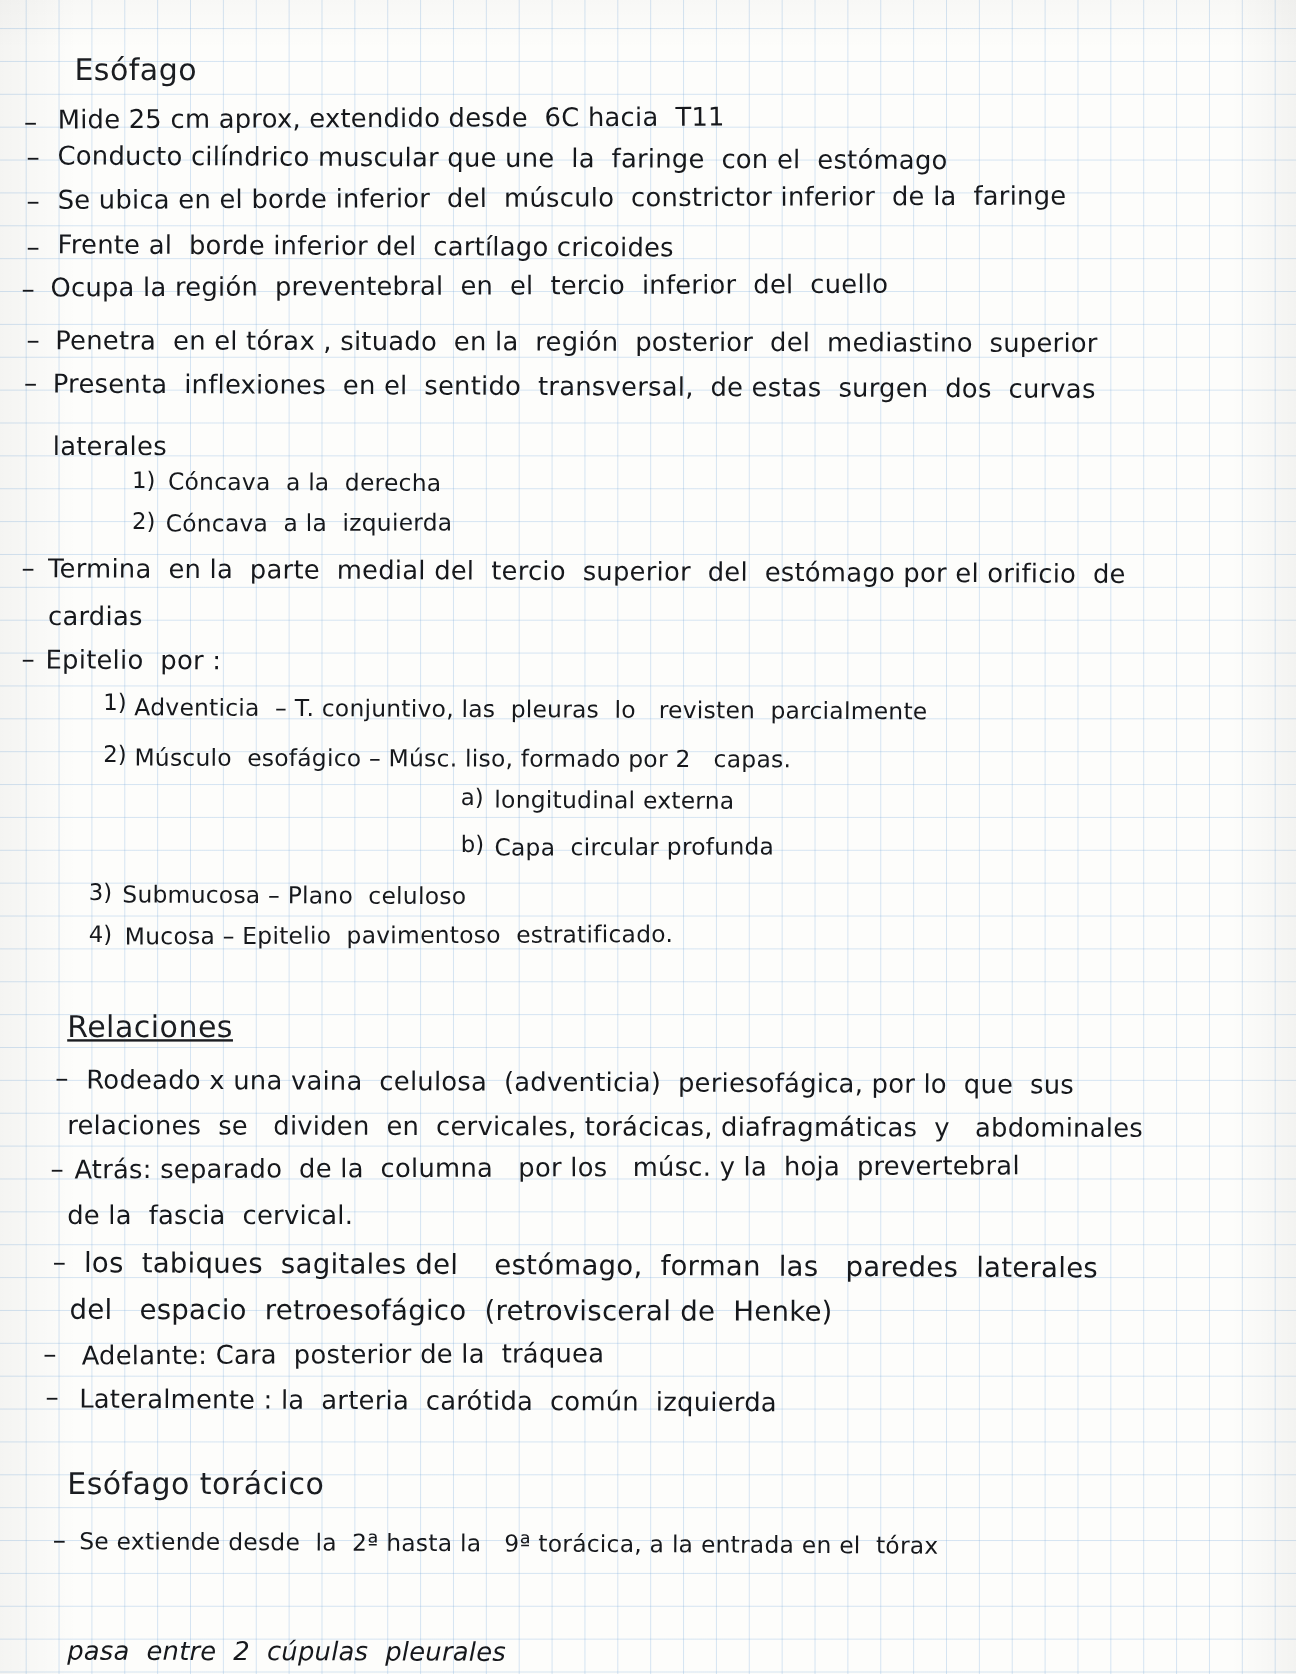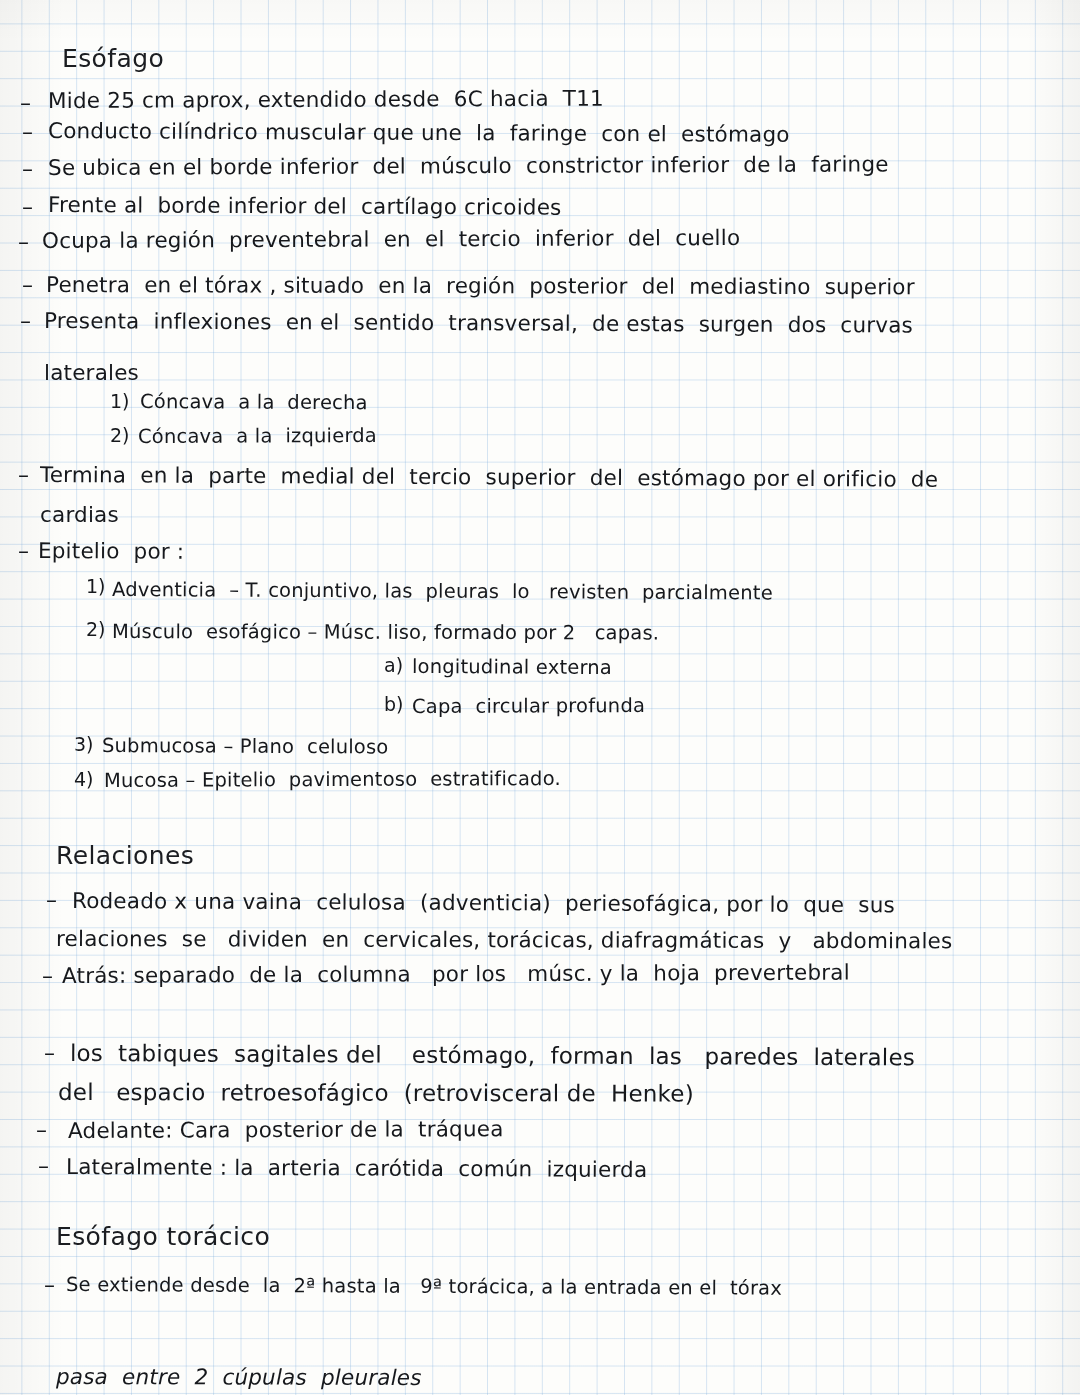--- a/index.html
+++ b/index.html
@@ -142,28 +142,29 @@
 
   <div class="num" style="left:384px; top:693px;">b)</div>
   <div class="hand line j2 sm" style="left:412px; top:694px;">Capa  circular profunda</div>
 
   <div class="num" style="left:74px; top:733px;">3)</div>
   <div class="hand line j3 sm" style="left:102px; top:733px;">Submucosa – Plano  celuloso</div>
 
   <div class="num" style="left:74px; top:768px;">4)</div>
   <div class="hand line j2 sm" style="left:104px; top:768px;">Mucosa – Epitelio  pavimentoso  estratificado.</div>
 
-  <div class="heading" style="left:56px; top:841px;">Relaciones</div>
+  <div class="heading" style="left:56px; top:841px;text-decoration:underline;">Relaciones</div>
 
   <div class="dash" style="left:46px; top:887px;">–</div>
   <div class="hand line j3" style="left:72px; top:888px;">Rodeado x una vaina  celulosa  (adventicia)  periesofágica, por lo  que  sus</div>
   <div class="hand line j5" style="left:56px; top:926px;">relaciones  se   dividen  en  cervicales, torácicas, diafragmáticas  y   abdominales</div>
 
   <div class="dash" style="left:42px; top:963px;">–</div>
   <div class="hand line j2" style="left:62px; top:963px;">Atrás: separado  de la  columna   por los   músc. y la  hoja  prevertebral</div>
+  <div class="hand line" style="left:56px; top:1001px;">de la  fascia  cervical.</div>
 
   <div class="dash" style="left:44px; top:1040px;">–</div>
   <div class="hand line j3 lg" style="left:70px; top:1040px;">los  tabiques  sagitales del    estómago,  forman  las   paredes  laterales</div>
   <div class="hand line j5 lg" style="left:58px; top:1079px;">del   espacio  retroesofágico  (retrovisceral de  Henke)</div>
 
   <div class="dash" style="left:36px; top:1117px;">–</div>
   <div class="hand line j2" style="left:68px; top:1118px;">Adelante: Cara  posterior de la  tráquea</div>
 
   <div class="dash" style="left:38px; top:1153px;">–</div>
   <div class="hand line j3" style="left:66px; top:1154px;">Lateralmente : la  arteria  carótida  común  izquierda</div>

